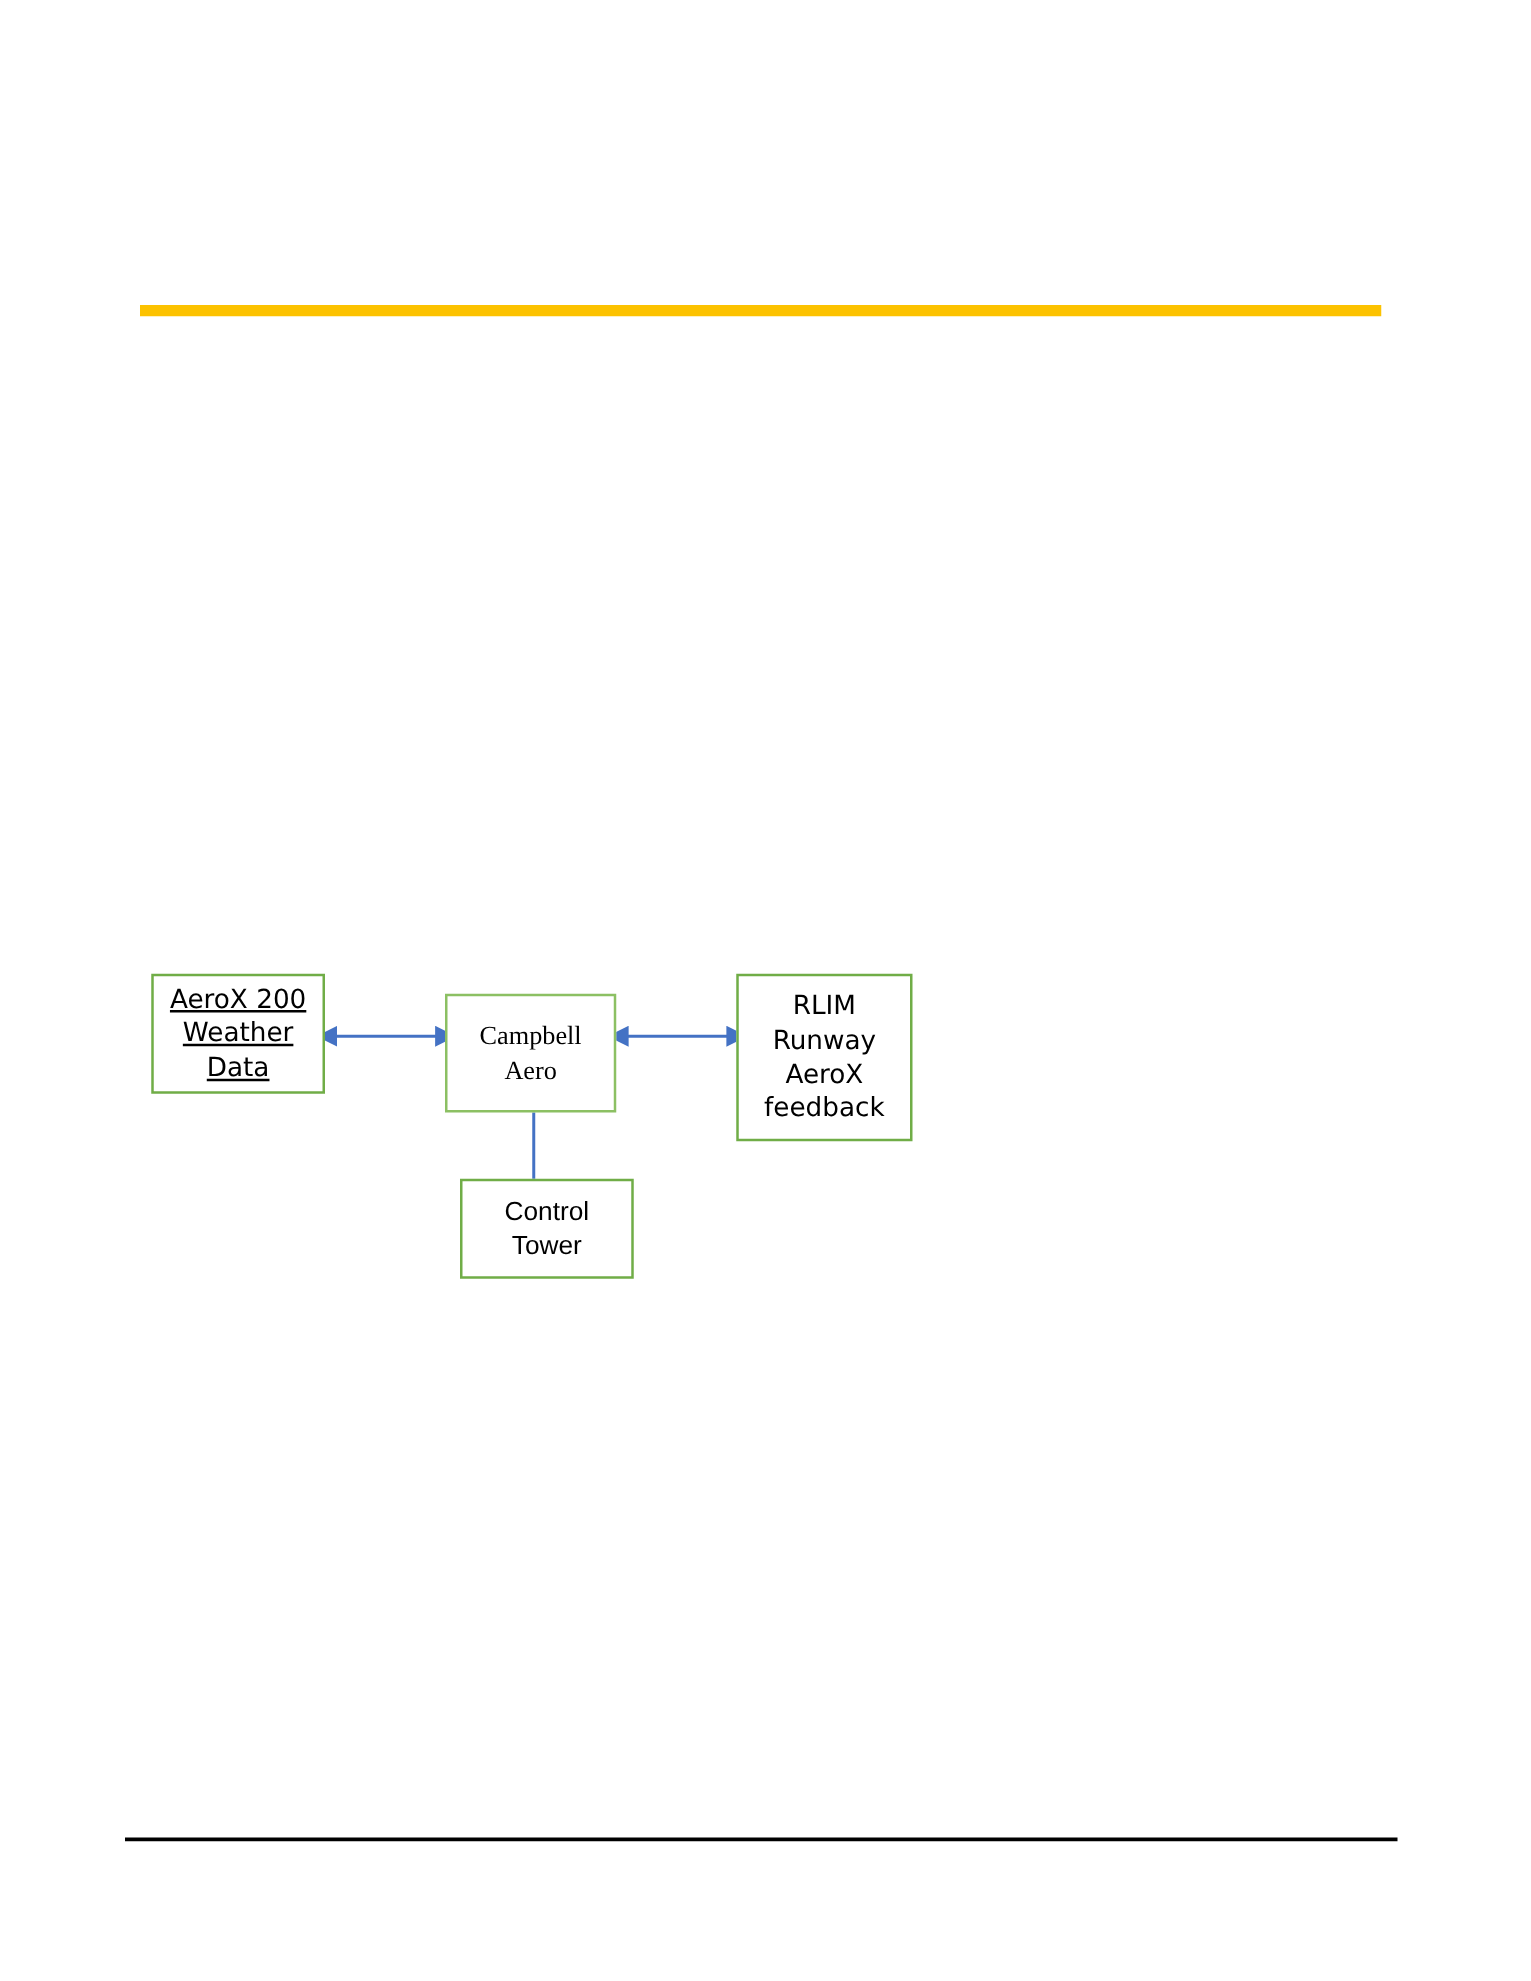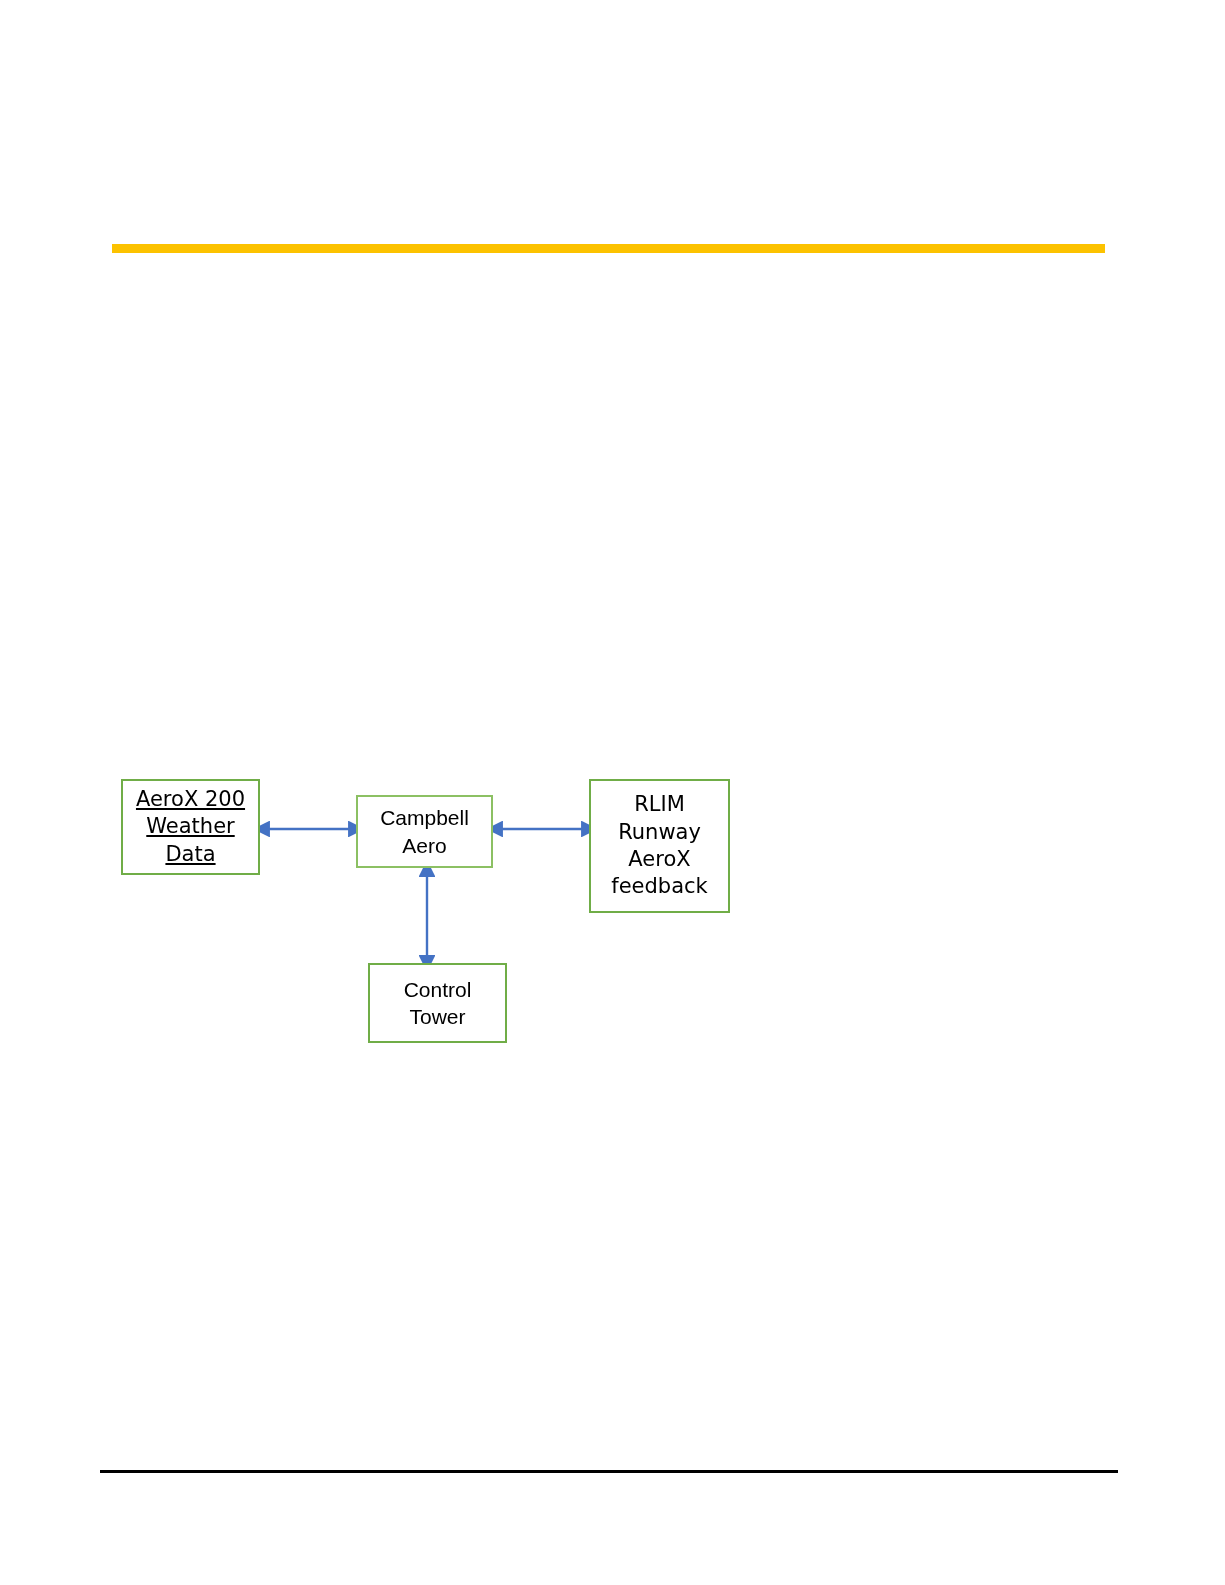--- a/index.html
+++ b/index.html
@@ -64,38 +64,38 @@
     height: 96px;
     font-size: 21px;
     font-family: "DejaVu Sans", sans-serif;
     text-decoration: underline;
   }
 
   .node-campbell {
     left: 356px;
     top: 795px;
     width: 137px;
-    height: 73px;
+    height: 95px;
     font-size: 21px;
     border-color: #8CC063;
-    font-family: Liberation Sans, sans-serif;
+    font-family: Liberation Serif, serif;
   }
 
   .node-rlim {
     left: 589px;
     top: 779px;
     width: 141px;
     height: 134px;
     font-size: 21px;
     font-family: "DejaVu Sans", sans-serif;
   }
 
   .node-tower {
     left: 368px;
-    top: 963px;
+    top: 943px;
     width: 139px;
     height: 80px;
     font-size: 21px;
     font-family: "Liberation Sans", sans-serif;
   }
 
   .connector {
     position: absolute;
     overflow: visible;
   }

